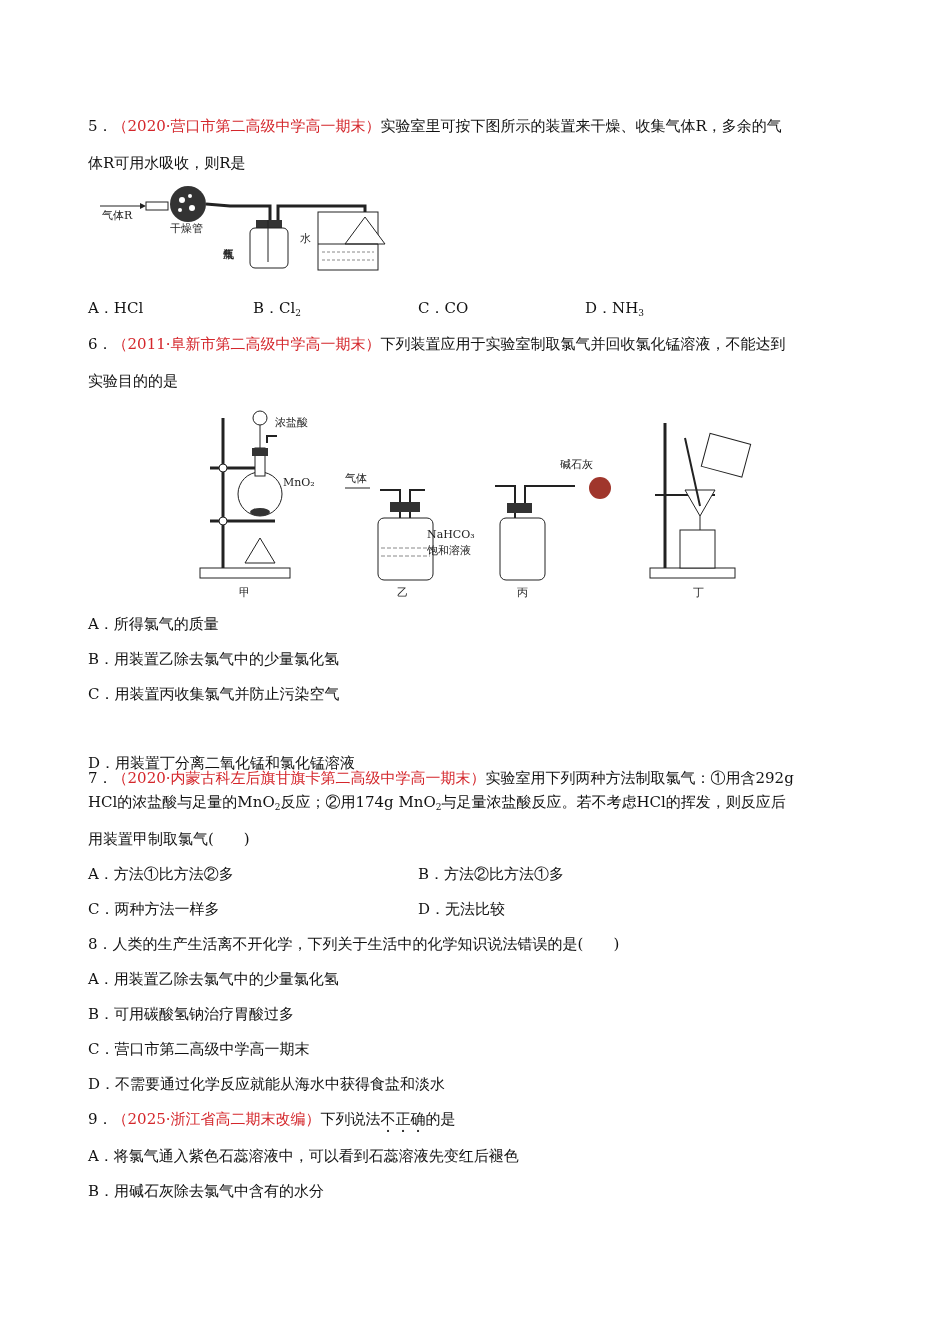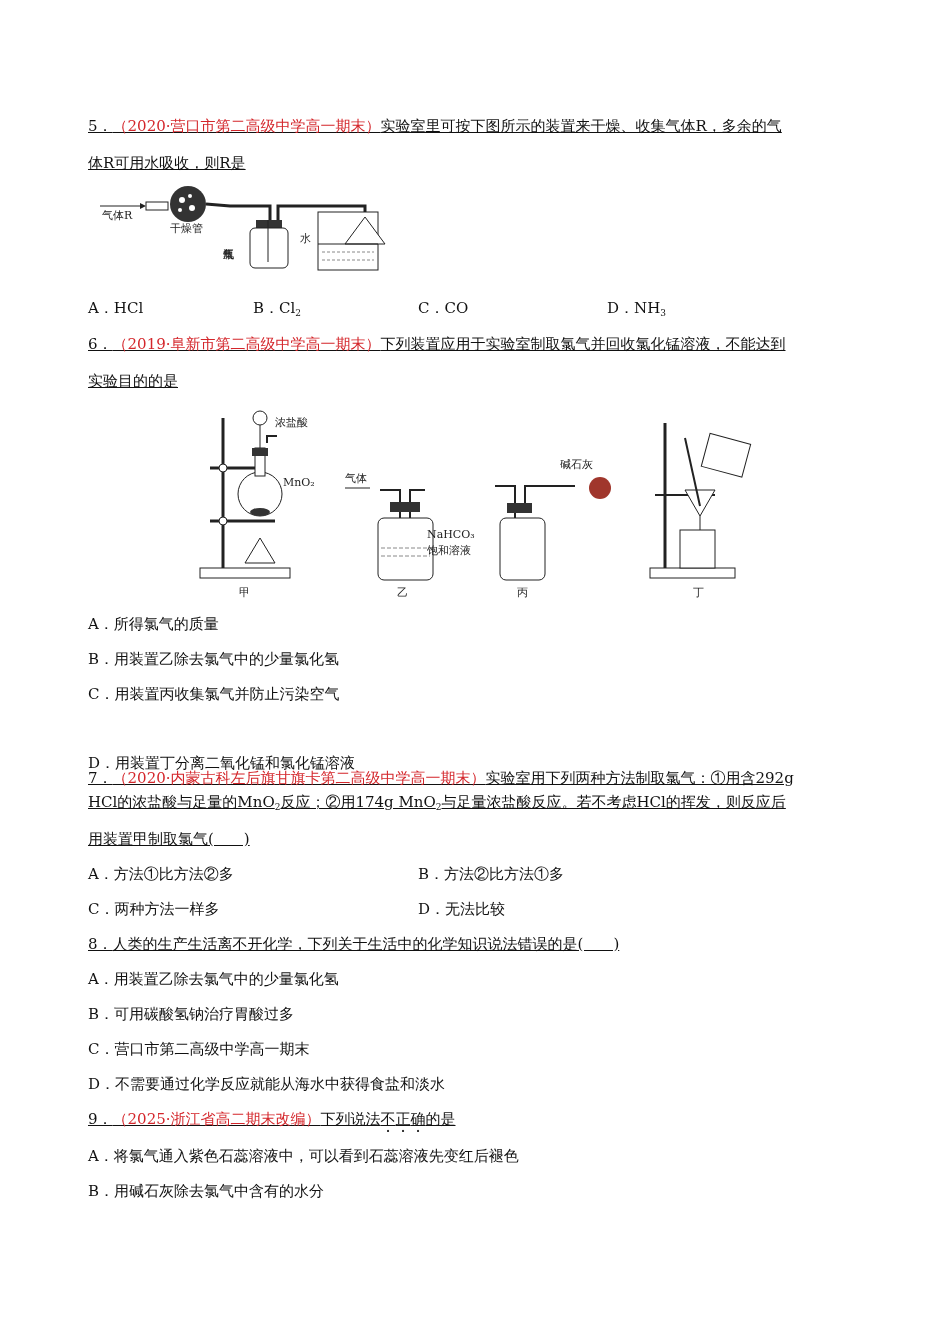--- a/index.html
+++ b/index.html
@@ -1,18 +1,18 @@
 <!DOCTYPE html>
 <html><head>
 <meta charset="utf-8">
 <style>
   html, body { margin:0; padding:0; background:#ffffff; }
   body { width:950px; height:1344px; position:relative; overflow:hidden;
          font-family:"DejaVu Serif","Liberation Serif",serif; color:#111; font-size:15px; }
-  .line { position:absolute; left:88px; white-space:nowrap; line-height:20px;text-decoration:underline; }
+  .line { position:absolute; left:88px; white-space:nowrap; line-height:20px; }
   .src { color:#d4262b; }
   .opt { position:absolute; white-space:nowrap; line-height:20px; }
   sub { font-size:9px; vertical-align:-3px; }
   .dot { position:relative; }
   .dot::after { content:"·"; position:absolute; left:50%; transform:translateX(-50%); top:12px; font-size:16px; }
   svg { position:absolute; }
   .lbl { font-size:11px; fill:#222; font-family:"DejaVu Serif",serif; }
 </style>
 </head>
 <body>
@@ -44,25 +44,25 @@
   <line x1="218" y1="62" x2="278" y2="62" stroke="#222"></line>
   <line x1="222" y1="70" x2="274" y2="70" stroke="#888" stroke-dasharray="3,2"></line>
   <line x1="222" y1="78" x2="274" y2="78" stroke="#888" stroke-dasharray="3,2"></line>
   <text x="200" y="60" class="lbl">水</text>
 </svg>
 
 <div>
   <div class="opt" style="left:88px;top:298px"><span>A．</span><span>HCl</span></div>
   <div class="opt" style="left:253px;top:298px"><span>B．</span><span>Cl</span><sub>2</sub></div>
   <div class="opt" style="left:418px;top:298px"><span>C．</span><span>CO</span></div>
-  <div class="opt" style="left:607px;top:298px"><span>D．</span><span>NH</span><sub>3</sub></div>
+  <div class="opt" style="left:585px;top:298px"><span>D．</span><span>NH</span><sub>3</sub></div>
 </div>
 
 <div class="line" style="top:334px">
-  <span>6．</span><span class="src">（2019·阜新市第二高级中学高一期末）</span><span>下列装置应用于实验室制取氯气并回收氯化锰溶液，不能达到</span>
+  <span>6．</span><span class="src">（2011·阜新市第二高级中学高一期末）</span><span>下列装置应用于实验室制取氯气并回收氯化锰溶液，不能达到</span>
 </div>
 <div class="line" style="top:371px">实验目的的是</div>
 
 <svg style="left:195px;top:398px" width="570" height="205" viewBox="0 0 570 205">
 
   <rect x="5" y="170" width="90" height="10" fill="#fff" stroke="#222"></rect>
   <line x1="28" y1="20" x2="28" y2="170" stroke="#222" stroke-width="3"></line>
   <line x1="15" y1="70" x2="65" y2="70" stroke="#222" stroke-width="3"></line>
   <circle cx="28" cy="70" r="4" fill="#fff" stroke="#222"></circle>
   <line x1="15" y1="123" x2="80" y2="123" stroke="#222" stroke-width="3"></line>

